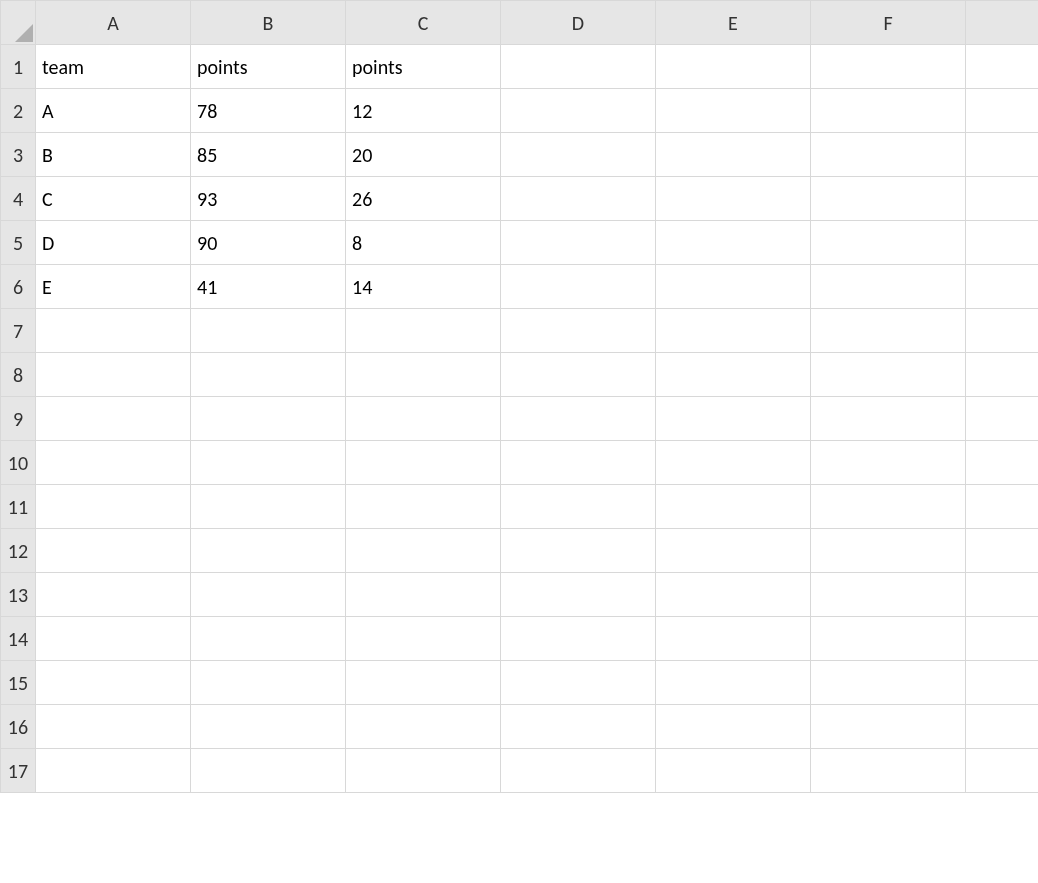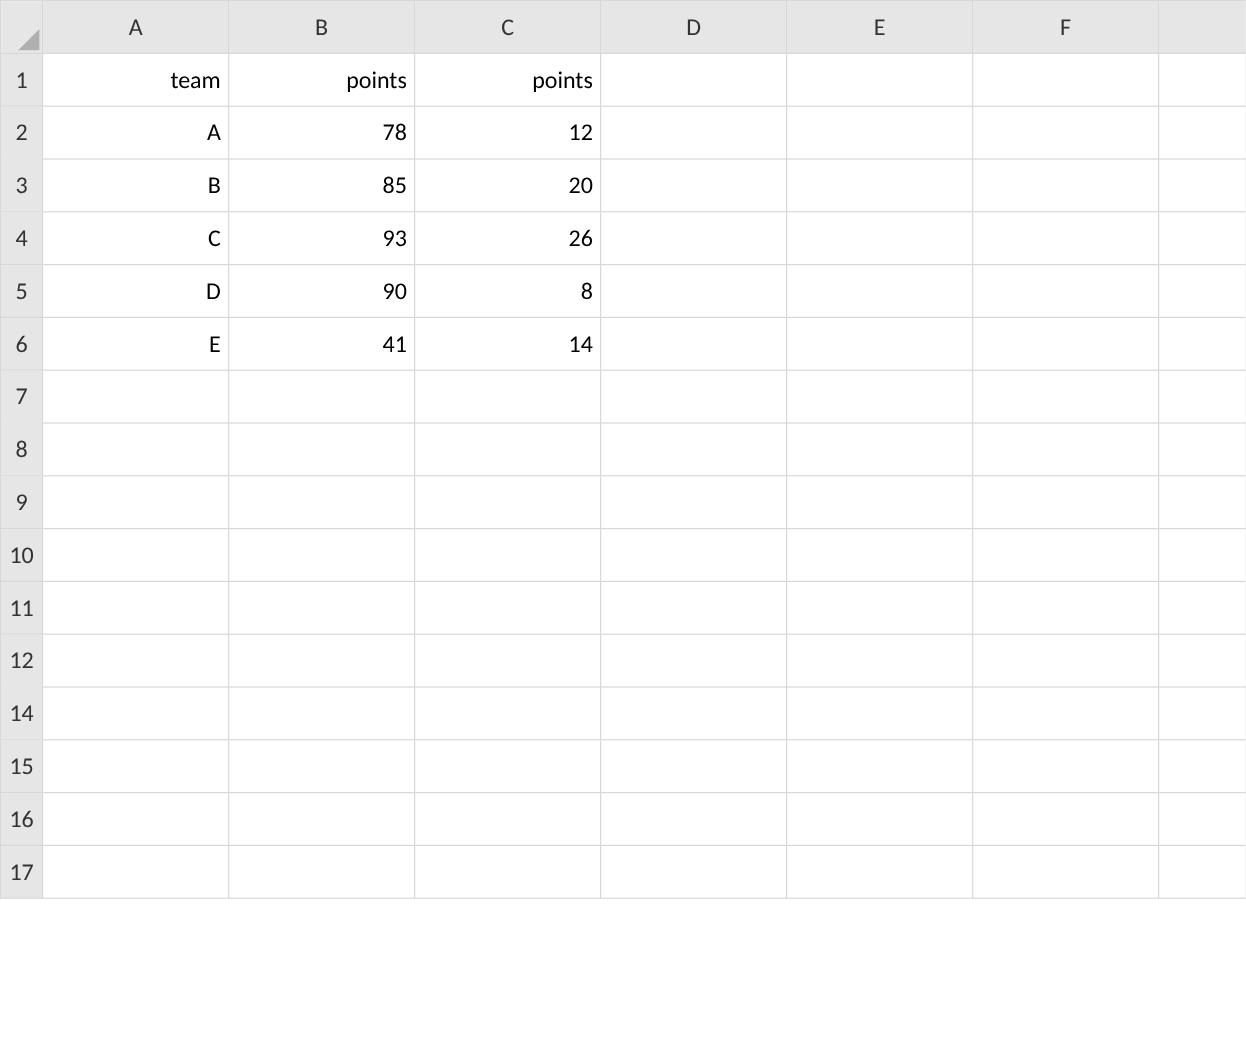--- a/index.html
+++ b/index.html
@@ -53,22 +53,22 @@
     position: relative;
   }
   .corner svg {
     position: absolute;
     right: 2px;
     bottom: 2px;
   }
   td.cell {
     background: #fff;
   }
-  td.cell.text { text-align: right; }
-  td.cell.num  { text-align: right; }
+  td.cell.text { text-align: left; }
+  td.cell.num  { }
   
   .colA, .colB, .colC, .colD, .colE, .colF { width: 155px; }
   .colG { width: 73px; } 
 </style>
 </head>
 <body>
 
 <table class="spreadsheet">
   <tbody>
       <tr>
@@ -200,20 +200,30 @@
     <th class="row-header">12</th>
     <td class="cell colA"></td>
     <td class="cell colB"></td>
     <td class="cell colC"></td>
     <td class="cell colD"></td>
     <td class="cell colE"></td>
     <td class="cell colF"></td>
     <td class="cell colG"></td>
   </tr>
   <tr>
+    <th class="row-header">13</th>
+    <td class="cell colA"></td>
+    <td class="cell colB"></td>
+    <td class="cell colC"></td>
+    <td class="cell colD"></td>
+    <td class="cell colE"></td>
+    <td class="cell colF"></td>
+    <td class="cell colG"></td>
+  </tr>
+  <tr>
     <th class="row-header">14</th>
     <td class="cell colA"></td>
     <td class="cell colB"></td>
     <td class="cell colC"></td>
     <td class="cell colD"></td>
     <td class="cell colE"></td>
     <td class="cell colF"></td>
     <td class="cell colG"></td>
   </tr>
   <tr>

